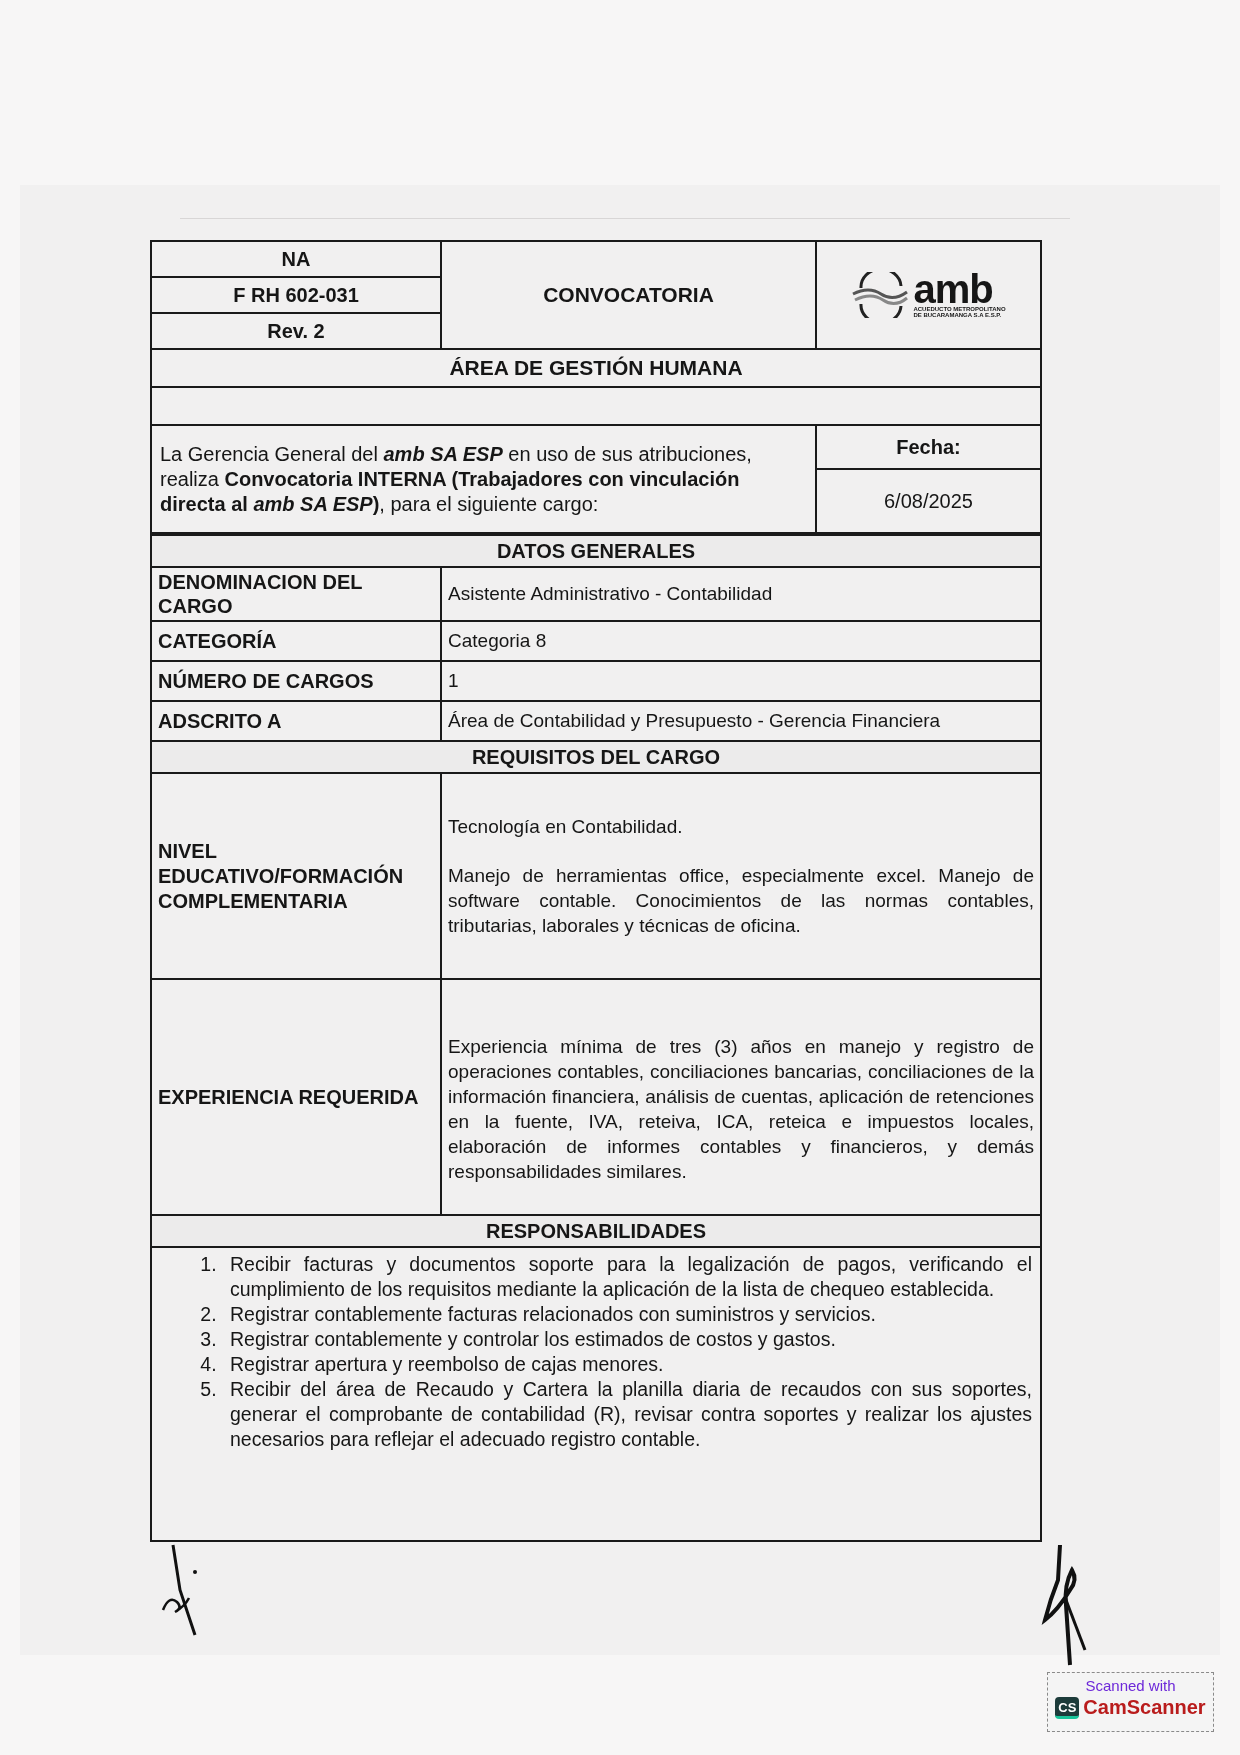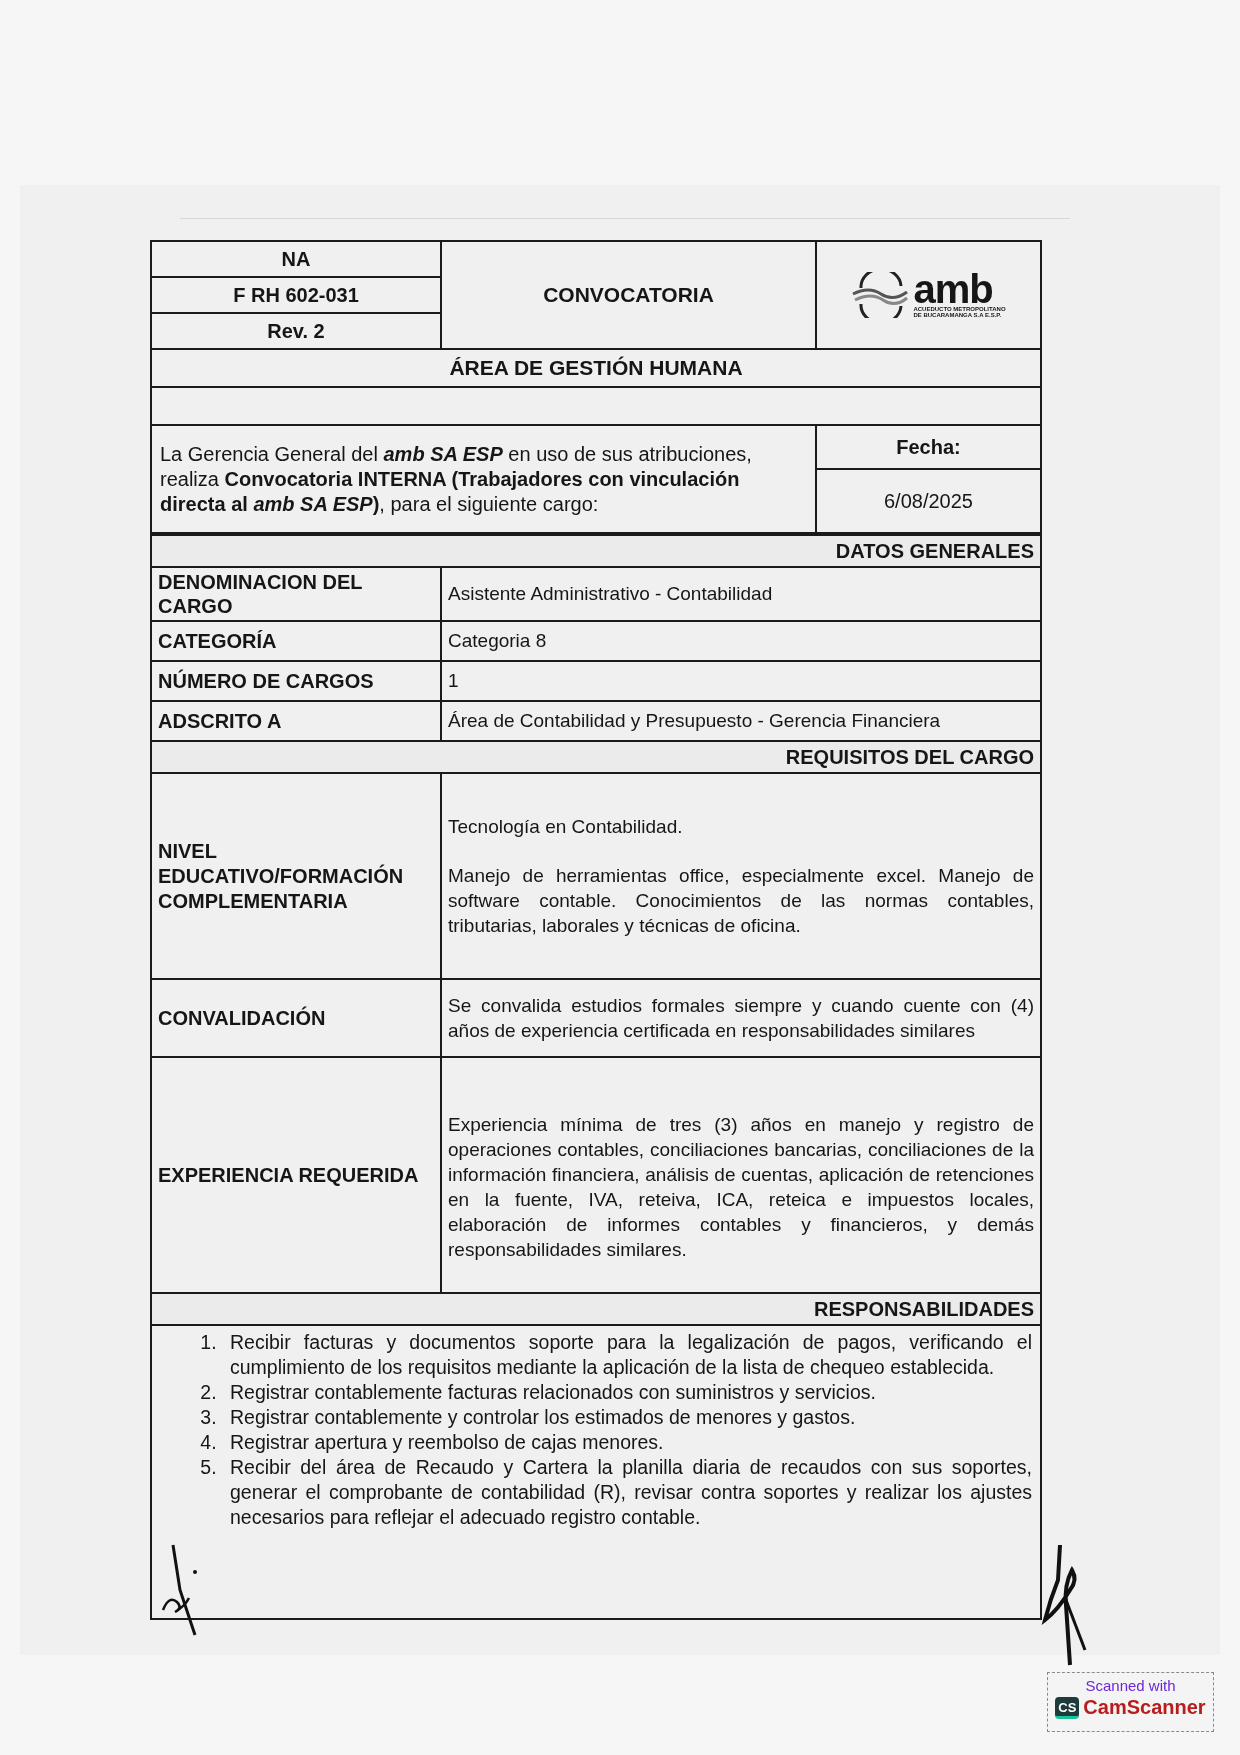--- a/index.html
+++ b/index.html
@@ -17,21 +17,21 @@
     position:absolute; height:1px; background:#d8d6d6;
   }
   .doc { position:absolute; left:150px; top:240px; width:890px; }
   table { border-collapse:collapse; width:100%; table-layout:fixed; }
   td { border:2px solid #1a1a1a; padding:0 6px; vertical-align:middle; }
   .b { font-weight:bold; }
   .center { text-align:center; }
   .hdr-code { height:34px; font-size:20px; font-weight:bold; text-align:center;margin-left:19px; }
   .hdr-title { font-size:21px; font-weight:bold; text-align:center; }
   .logo-cell { text-align:center; }
-  .section { font-size:20px; font-weight:bold; text-align:right; height:30px; background:#ecebeb; }
+  .section { font-size:20px; font-weight:bold; text-align:center; height:30px; background:#ecebeb; }
   .label { font-size:20px; font-weight:bold; }
   .val { font-size:19px; }
   .just { text-align:justify; text-align-last:left; line-height:25px; }
   .gap { height:36px; border-left:2px solid #1a1a1a; border-right:2px solid #1a1a1a; border-top:none; border-bottom:none; }
   ol { margin:4px 0 6px 0; padding-left:62px; font-size:19.5px; line-height:25px; }
   ol li { padding-left:8px; text-align:justify; }
   .sig { position:absolute; }
   .badge {
     position:absolute; left:1047px; top:1672px; width:165px; height:58px;
     border:1px dashed #8a8a8a; background:#f4f4f4; text-align:center;
@@ -136,36 +136,32 @@
           <td colspan="2" class="section">REQUISITOS DEL CARGO</td>
         </tr>
     <tr>
       <td class="label" style="line-height:25px;border-radius:17px;">NIVEL EDUCATIVO/FORMACIÓN COMPLEMENTARIA</td>
       <td class="val just" style="height:192px;padding-top:6px;padding-bottom:6px;">
         <div style="margin-bottom:24px;">Tecnología en Contabilidad.</div>
         <div>Manejo de herramientas office, especialmente excel. Manejo de software contable. Conocimientos de las normas contables, tributarias, laborales y técnicas de oficina.</div>
       </td>
     </tr>
     <tr>
-      <td class="label">CONVALIDACIÓN</td>
-      <td class="val just" style="height:76px;">Se convalida estudios formales siempre y cuando cuente con (4) años de experiencia certificada en responsabilidades similares</td>
-    </tr>
-    <tr>
       <td class="label" style="line-height:25px;">EXPERIENCIA REQUERIDA</td>
       <td class="val just" style="height:210px;padding-top:24px;">Experiencia mínima de tres (3) años en manejo y registro de operaciones contables, conciliaciones bancarias, conciliaciones de la información financiera, análisis de cuentas, aplicación de retenciones en la fuente, IVA, reteiva, ICA, reteica e impuestos locales, elaboración de informes contables y financieros, y demás responsabilidades similares.</td>
     </tr>
     <tr>
           <td colspan="2" class="section">RESPONSABILIDADES</td>
         </tr>
     <tr>
       <td colspan="2" style="height:292px;vertical-align:top;padding:0 8px;margin-left:11px;">
         <ol>
           <li>Recibir facturas y documentos soporte para la legalización de pagos, verificando el cumplimiento de los requisitos mediante la aplicación de la lista de chequeo establecida.</li>
           <li>Registrar contablemente facturas relacionados con suministros y servicios.</li>
-          <li>Registrar contablemente y controlar los estimados de menores y gastos.</li>
+          <li>Registrar contablemente y controlar los estimados de costos y gastos.</li>
           <li>Registrar apertura y reembolso de cajas menores.</li>
           <li>Recibir del área de Recaudo y Cartera la planilla diaria de recaudos con sus soportes, generar el comprobante de contabilidad (R), revisar contra soportes y realizar los ajustes necesarios para reflejar el adecuado registro contable.</li>
         </ol>
       </td>
     </tr>
   </tbody>
     </table>
 </div>
 
 <svg class="sig" style="left:155px;top:1540px;" width="70" height="100" viewBox="0 0 70 100">

